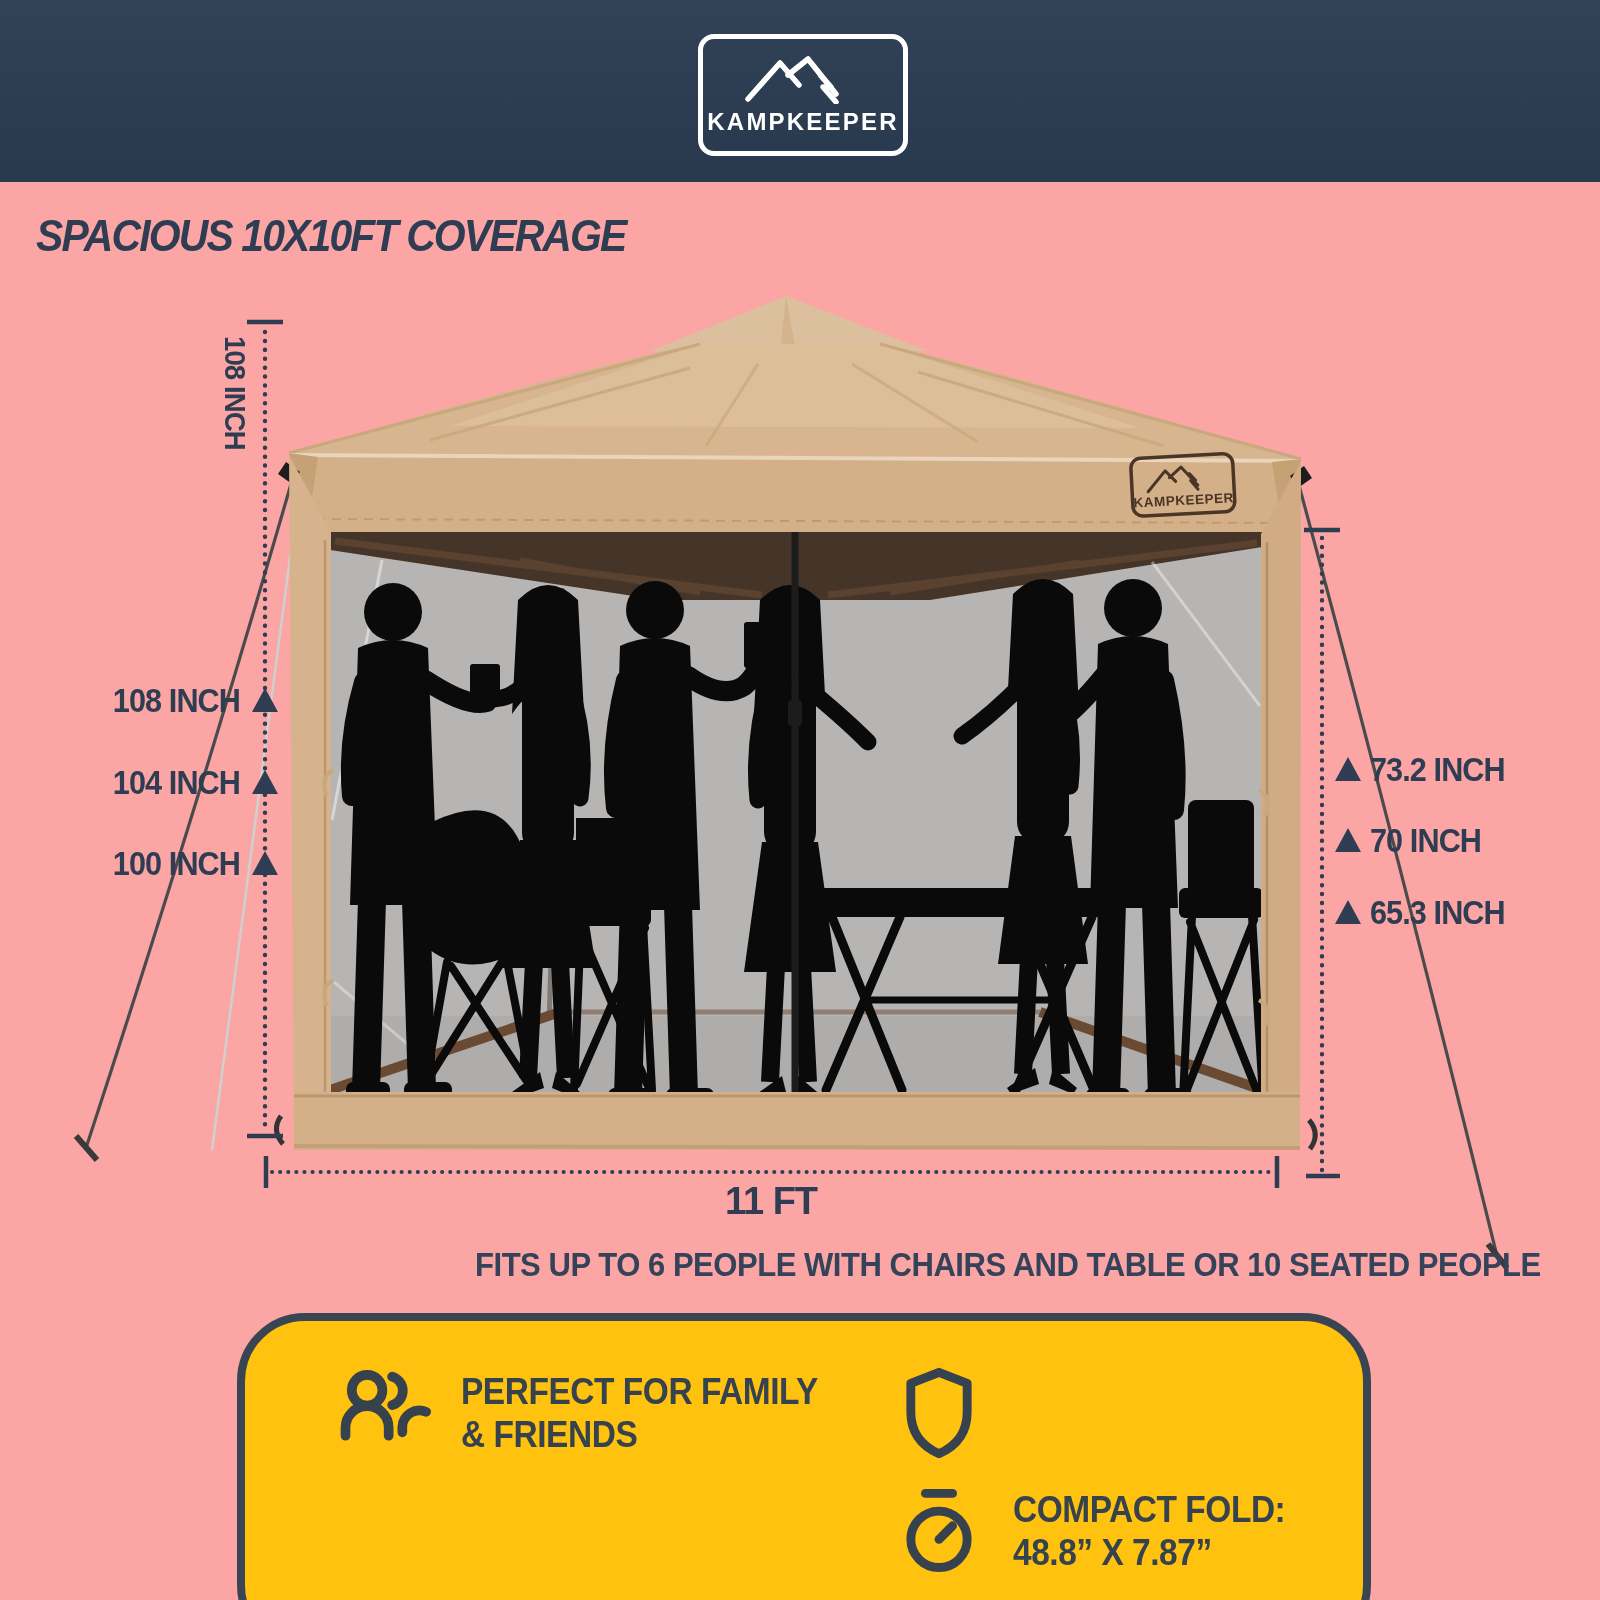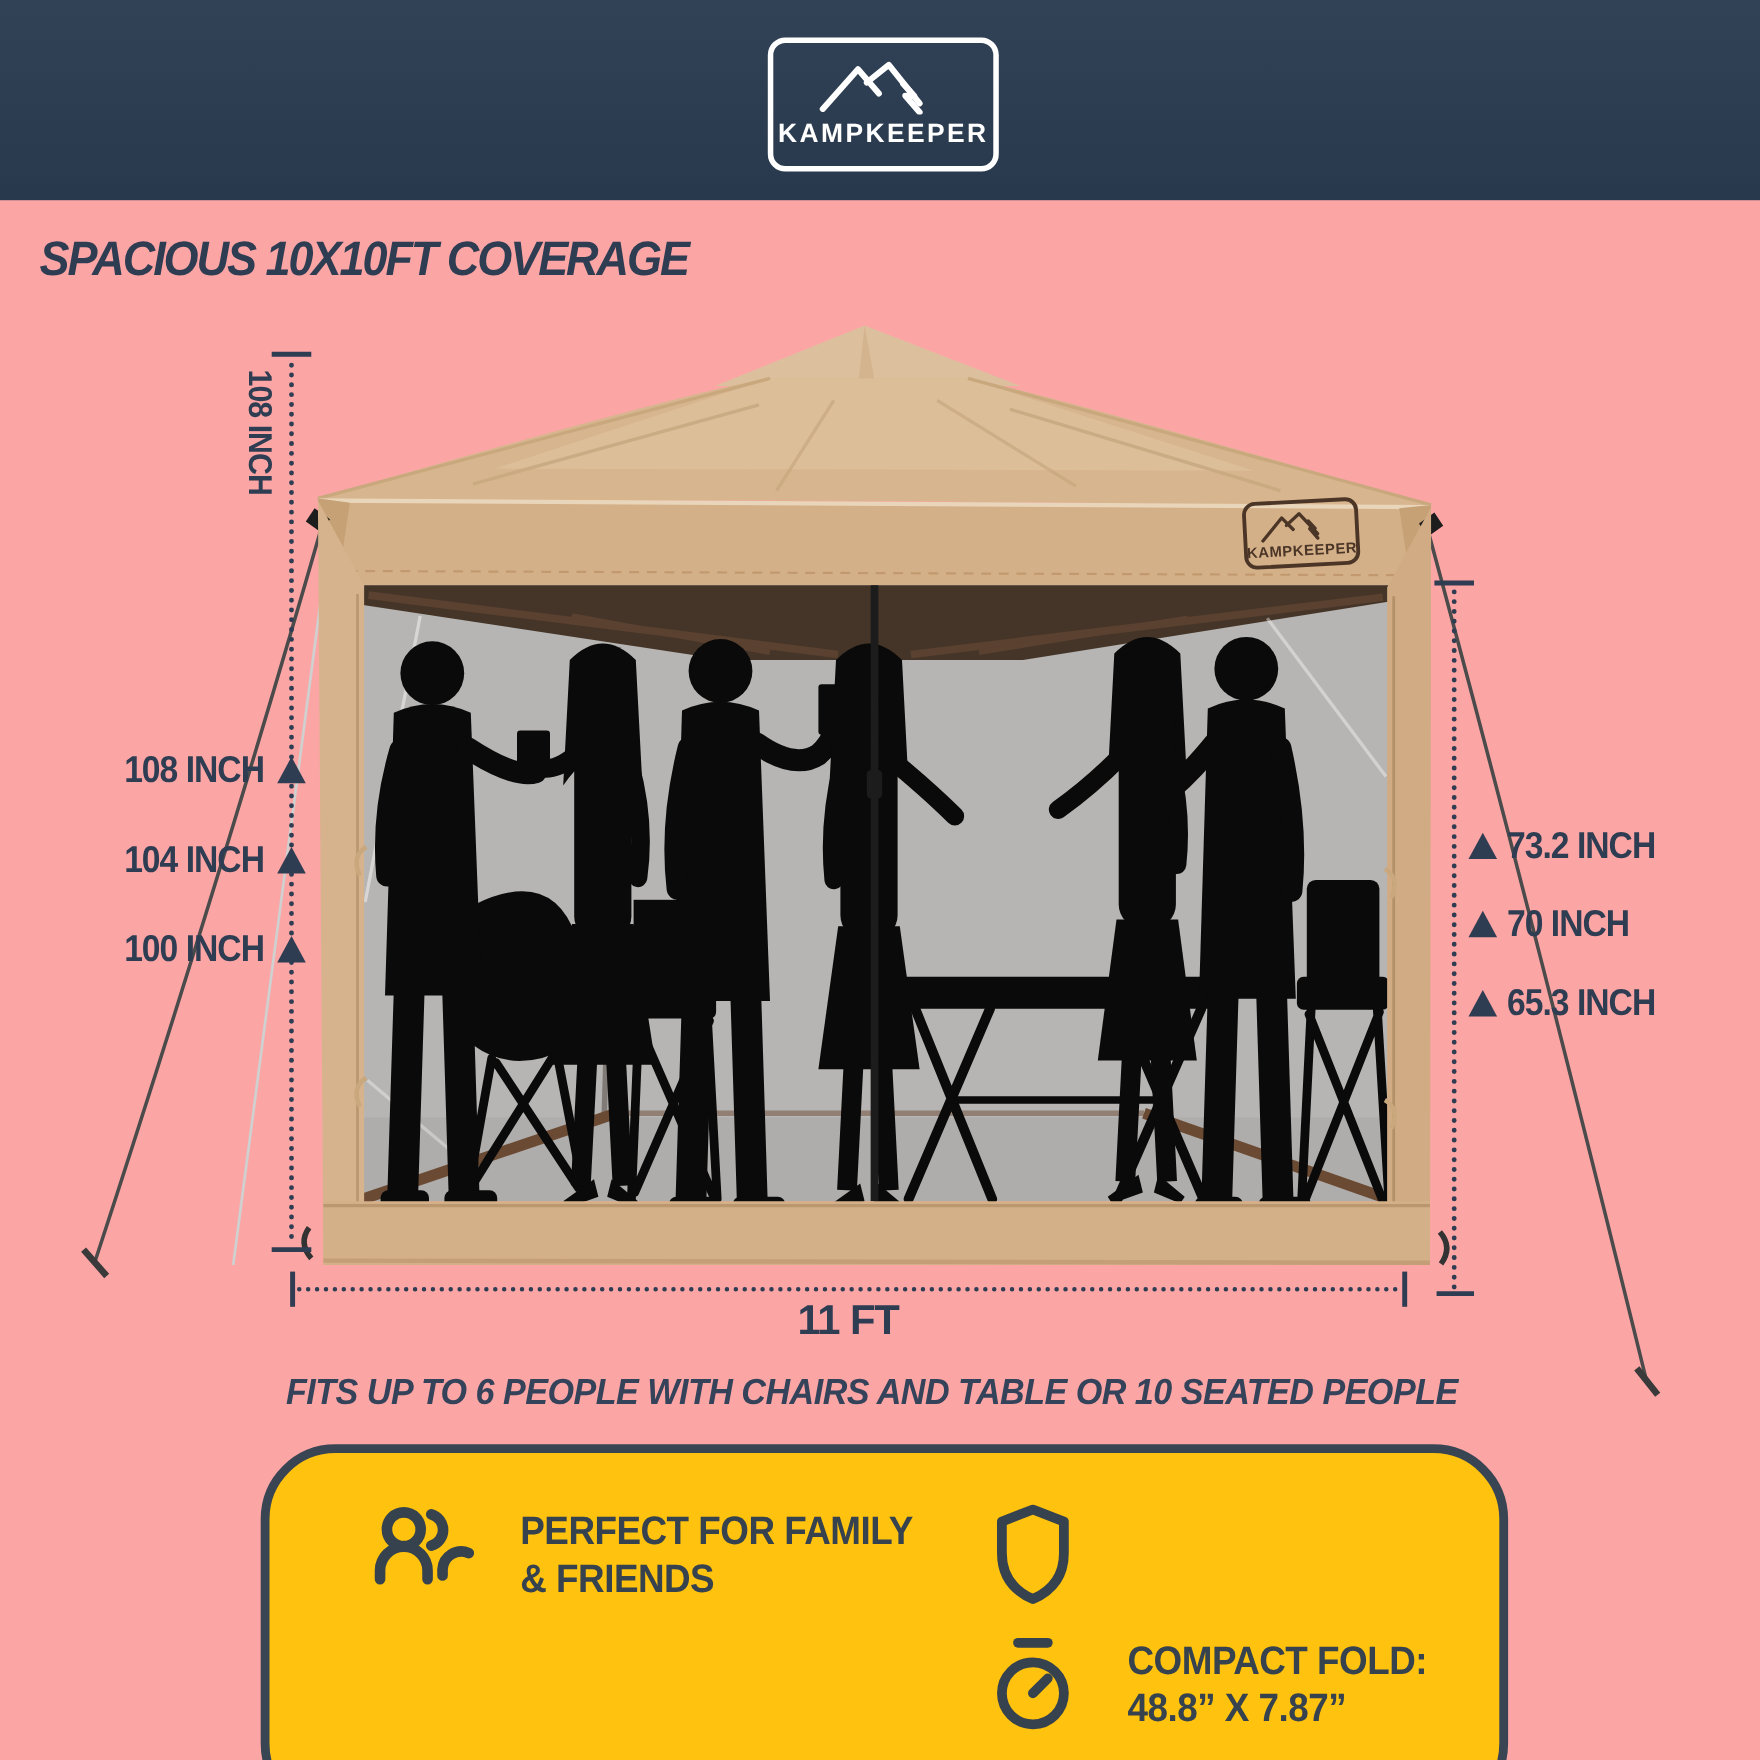--- a/index.html
+++ b/index.html
@@ -19,27 +19,27 @@
   .scene{position:absolute;left:0;top:0;width:1600px;height:1600px;pointer-events:none;}
   
   .dim{position:absolute;color:#2e3d52;font-weight:700;white-space:nowrap;}
   .dim-rot{left:252px;top:336px;font-size:30px;letter-spacing:-1px;
            transform:rotate(90deg) scaleX(.92);transform-origin:left top;}
   .dim-left{left:56px;width:184px;text-align:right;font-size:34px;letter-spacing:-1px;line-height:48px;
             transform:scaleX(.9);transform-origin:right center;}
   .dim-right{left:1370px;font-size:34px;letter-spacing:-1px;line-height:48px;
              transform:scaleX(.9);transform-origin:left center;}
   .dim-width{left:671px;top:1180px;width:200px;text-align:center;font-size:38px;letter-spacing:-1px;}
-  .note{position:absolute;left:10px;top:1246px;width:1565px;text-align:center;color:#34435a;
-        font-size:33px;font-weight:700;font-style:italic;letter-spacing:-.5px;}
+  .note{position:absolute;left:10px;top:1246px;width:1565px;text-align:right;color:#34435a;
+        font-size:33px;font-weight:700;letter-spacing:-.5px;}
   .note>span{display:inline-block;transform:scaleX(.94);transform-origin:center;}
   
   .features{position:absolute;left:237px;top:1313px;width:1134px;height:340px;background:#ffc20e;
             border:8px solid #3a4553;border-radius:68px;box-sizing:border-box;}
-  .feature{position:absolute;display:flex;align-items:center;gap:40px;height:104px;}
+  .feature{position:absolute;display:flex;align-items:center;gap:28px;height:104px;}
   .f1{left:88px;top:40px;}  .f2{left:648px;top:40px;}
   .f3{left:88px;top:158px;} .f4{left:648px;top:158px;}
   .ficon{flex:0 0 auto;}
   .ftext{color:#36424e;font-size:36px;font-weight:700;line-height:43px;letter-spacing:-.5px;white-space:nowrap;}
   .ftext>div{transform:scaleX(.93);transform-origin:left center;}
 </style>
 </head>
 <body>
 
 <div class="page">

